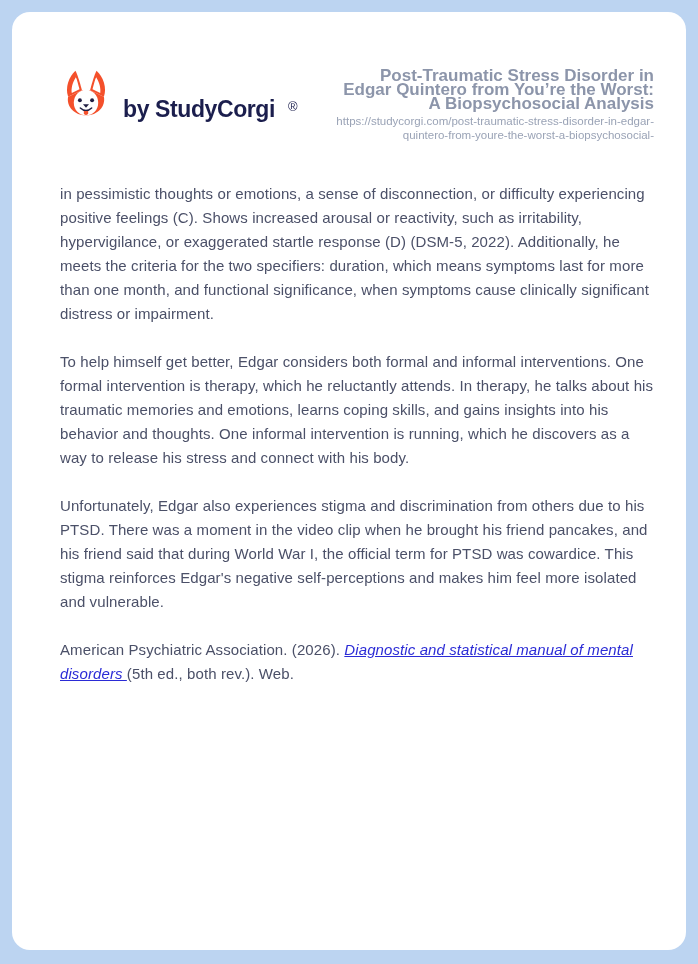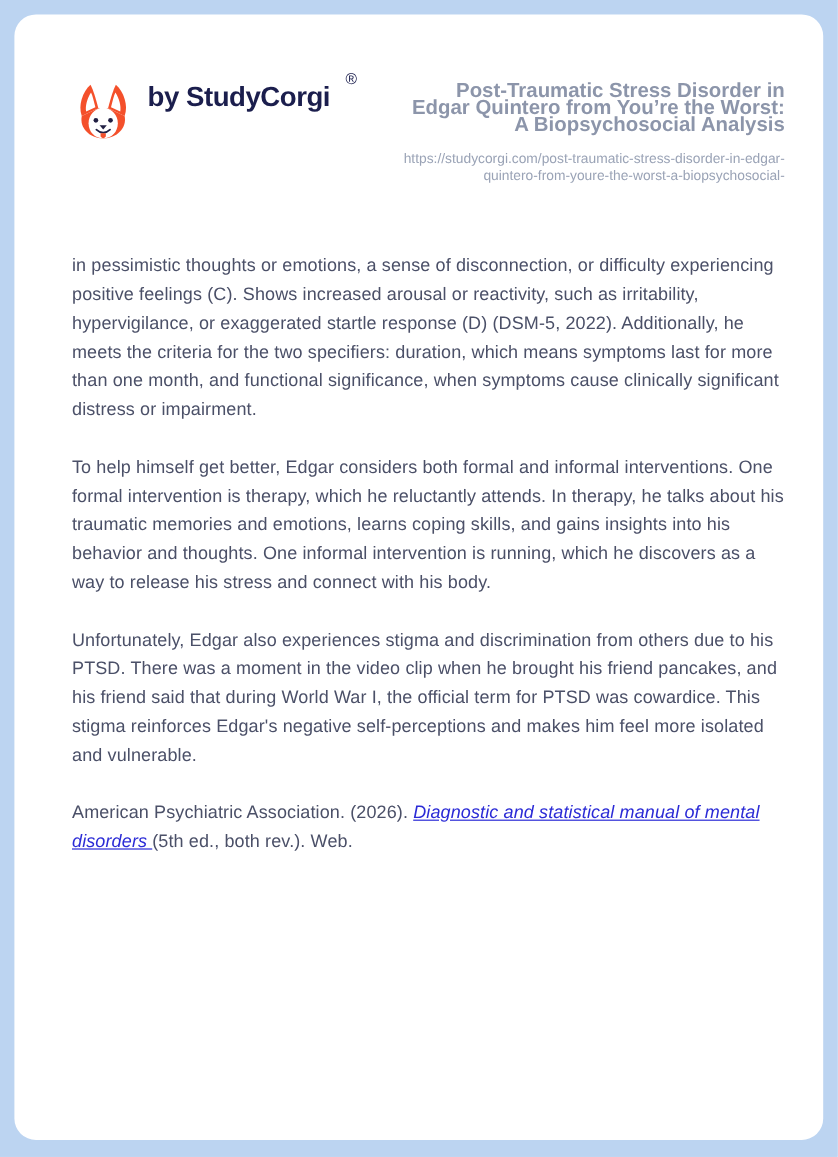--- a/index.html
+++ b/index.html
@@ -25,21 +25,21 @@
     overflow: hidden;
   }
   
   .doc-header {
     display: flex;
     justify-content: space-between;
     align-items: flex-start;
   }
   .brand {
     display: flex;
-    align-items: flex-start;
+    align-items: flex-end;
     gap: 11px;
     cursor: pointer;
   }
   .logo-svg { width: 52px; height: 56px; display: block; }
   .brand-text {
     font-weight: bold;
     font-size: 23px;
     letter-spacing: -0.4px;
     color: #1b1e4d;
     white-space: nowrap;
@@ -59,27 +59,27 @@
   .doc-title {
     font-weight: bold;
     font-size: 17px;
     line-height: 14px;
     color: #8c95aa;
   }
   .doc-url {
     font-size: 11.5px;
     line-height: 13.5px;
     color: #9aa3b6;
-    margin-top: 16px;
+    margin-top: 4px;
     max-height: 27px;
     overflow: hidden;
     overflow-wrap: break-word;
   }
   
-  .doc-body { margin-top: 56px; }
+  .doc-body { margin-top: 40px; }
   .doc-body p {
     font-size: 15px;
     line-height: 24px;
     letter-spacing: 0.1px;
     color: #4b5068;
     margin: 0 0 24px 0;
   }
   .doc-body h2 {
     font-size: 19px;
     line-height: 24px;

